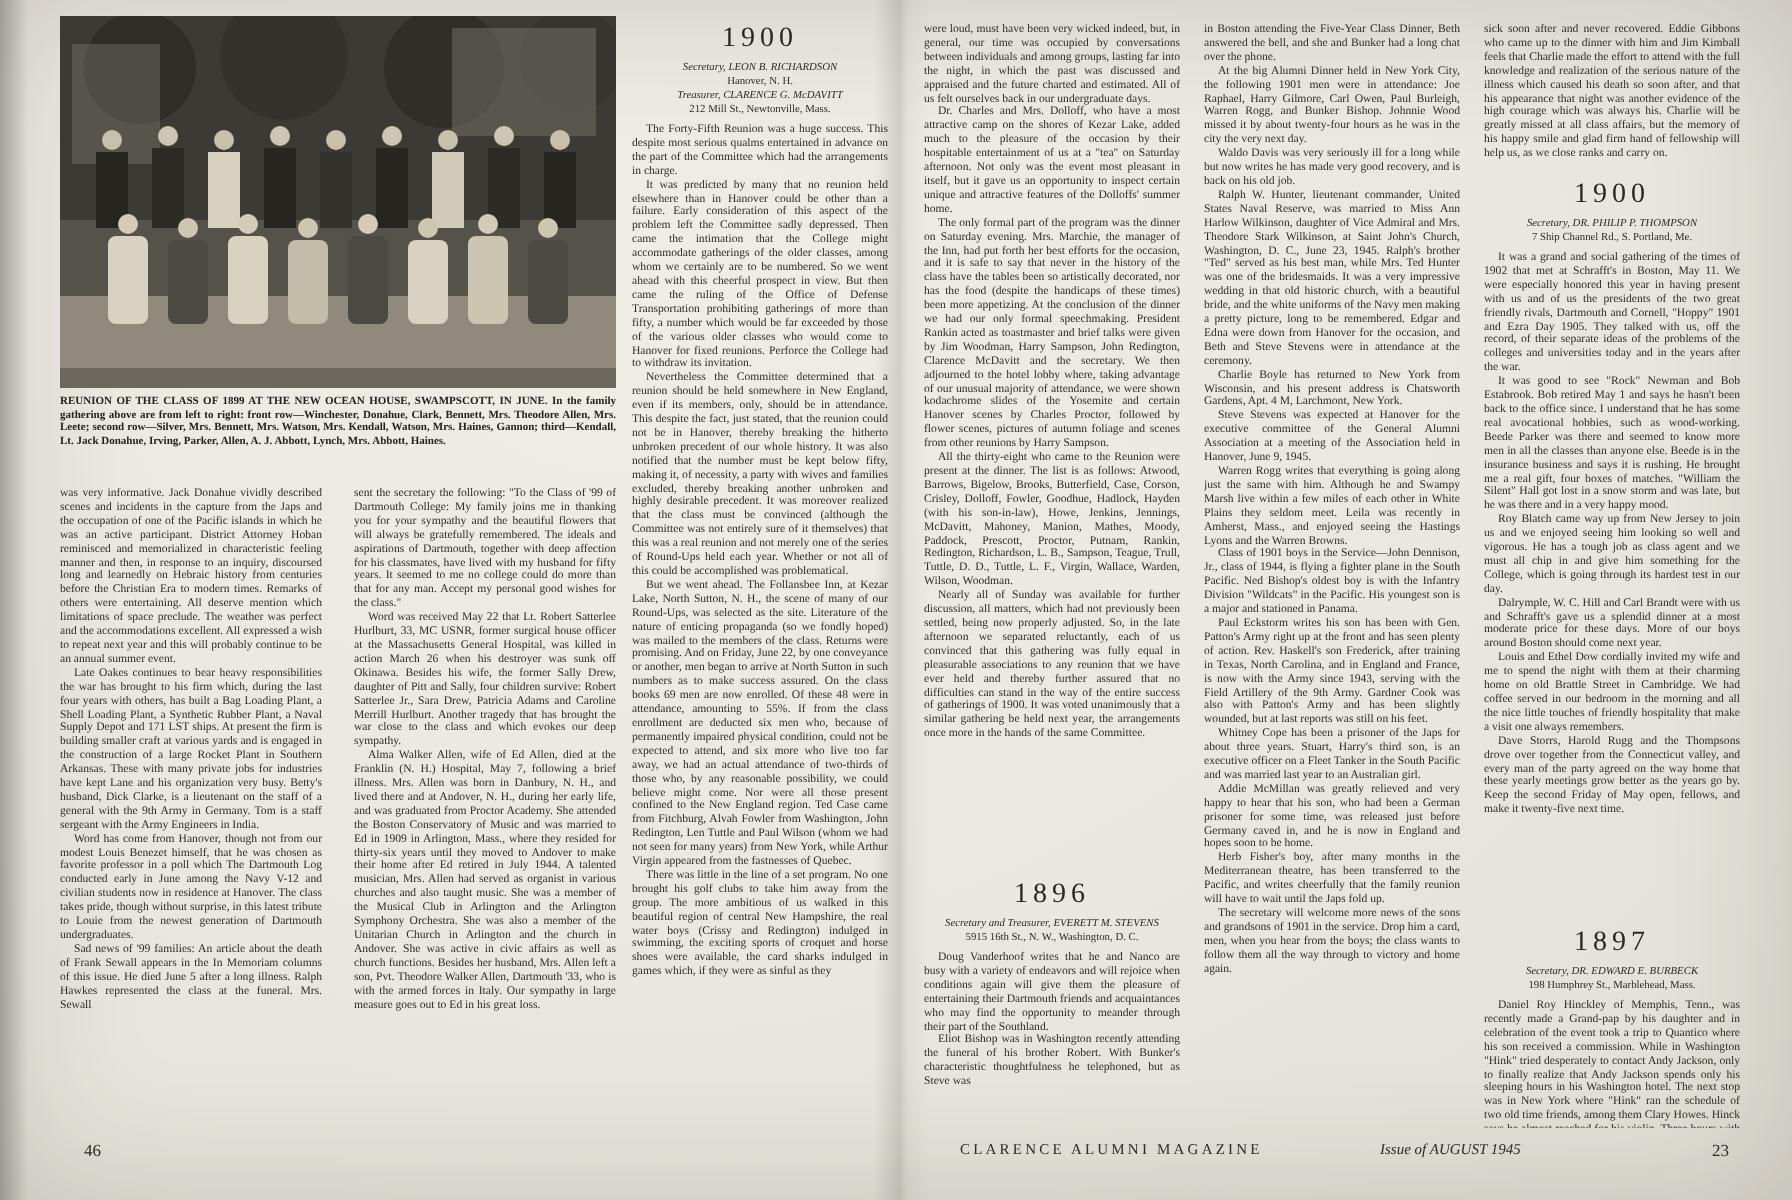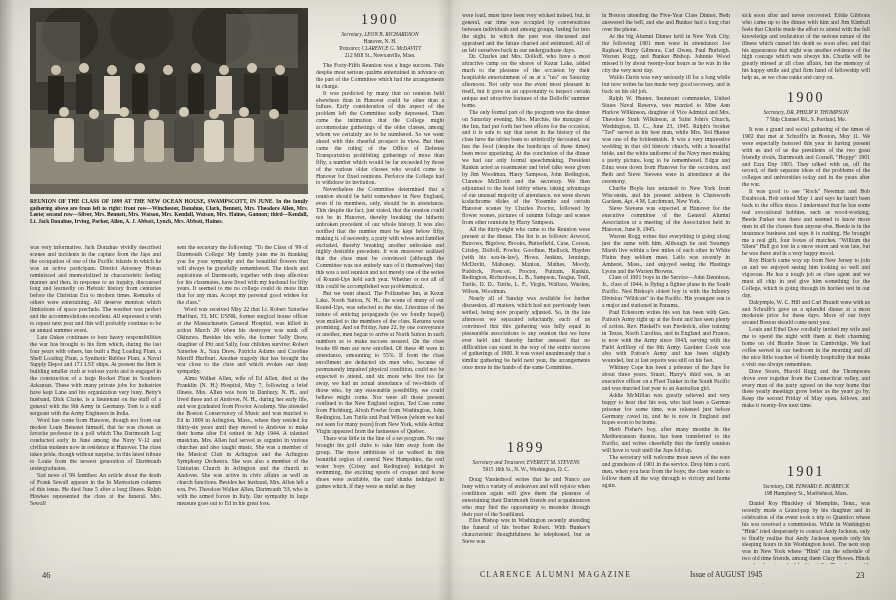--- a/index.html
+++ b/index.html
@@ -28,21 +28,21 @@
   .block-1901top{height:70px;overflow:hidden;}
   .block-1902{height:330px;overflow:hidden;}
   .year{text-align:center;font-size:14px;line-height:16px;letter-spacing:2.5px;margin:0 0 3px;font-weight:400;color:#2a2822;}
   .year.mid{margin-top:8px;}
   .officers{margin:0 0 3px;}
   .officer-line{margin:0;font-size:5.4px;line-height:7px;text-align:center;text-indent:0;}
   .officers .officer-line:nth-child(odd){font-style:italic;}
   .footer-item{position:absolute;top:570px;white-space:nowrap;color:#2b2a24;text-align:right;}
   .pgnum{font-size:8.5px;}
   .mag{font-size:7.5px;letter-spacing:1.6px;}
-  .issue{font-size:7.5px;}
+  .issue{font-size:7.5px;font-style:italic;}
 </style>
 </head>
 <body>
 
 <div class="spread">
   <div class="edge-left"></div>
   <div class="gutter"></div>
 
   <figure class="photo">
     <svg viewBox="0 0 278 186" width="278" height="186" preserveAspectRatio="none">
@@ -131,21 +131,21 @@
   </div>
 
   <div class="col colD">
     <div class="block-1900cont cont">
         <p class="para">were loud, must have been very wicked indeed, but, in general, our time was occupied by conversations between individuals and among groups, lasting far into the night, in which the past was discussed and appraised and the future charted and estimated. All of us felt ourselves back in our undergraduate days.</p>
         <p class="para">Dr. Charles and Mrs. Dolloff, who have a most attractive camp on the shores of Kezar Lake, added much to the pleasure of the occasion by their hospitable entertainment of us at a "tea" on Saturday afternoon. Not only was the event most pleasant in itself, but it gave us an opportunity to inspect certain unique and attractive features of the Dolloffs' summer home.</p>
         <p class="para">The only formal part of the program was the dinner on Saturday evening. Mrs. Marchie, the manager of the Inn, had put forth her best efforts for the occasion, and it is safe to say that never in the history of the class have the tables been so artistically decorated, nor has the food (despite the handicaps of these times) been more appetizing. At the conclusion of the dinner we had our only formal speechmaking. President Rankin acted as toastmaster and brief talks were given by Jim Woodman, Harry Sampson, John Redington, Clarence McDavitt and the secretary. We then adjourned to the hotel lobby where, taking advantage of our unusual majority of attendance, we were shown kodachrome slides of the Yosemite and certain Hanover scenes by Charles Proctor, followed by flower scenes, pictures of autumn foliage and scenes from other reunions by Harry Sampson.</p>
         <p class="para">All the thirty-eight who came to the Reunion were present at the dinner. The list is as follows: Atwood, Barrows, Bigelow, Brooks, Butterfield, Case, Corson, Crisley, Dolloff, Fowler, Goodhue, Hadlock, Hayden (with his son-in-law), Howe, Jenkins, Jennings, McDavitt, Mahoney, Manion, Mathes, Moody, Paddock, Prescott, Proctor, Putnam, Rankin, Redington, Richardson, L. B., Sampson, Teague, Trull, Tuttle, D. D., Tuttle, L. F., Virgin, Wallace, Warden, Wilson, Woodman.</p>
         <p class="para">Nearly all of Sunday was available for further discussion, all matters, which had not previously been settled, being now properly adjusted. So, in the late afternoon we separated reluctantly, each of us convinced that this gathering was fully equal in pleasurable associations to any reunion that we have ever held and thereby further assured that no difficulties can stand in the way of the entire success of gatherings of 1900. It was voted unanimously that a similar gathering be held next year, the arrangements once more in the hands of the same Committee.</p>
       </div>
-    <h2 class="year mid">1899</h2>
+    <h2 class="year mid">1896</h2>
     <div class="officers">
         <p class="officer-line">Secretary and Treasurer, EVERETT M. STEVENS</p>
         <p class="officer-line">5915 16th St., N. W., Washington, D. C.</p>
       </div>
     <div>
         <p class="para">Doug Vanderhoof writes that he and Nanco are busy with a variety of endeavors and will rejoice when conditions again will give them the pleasure of entertaining their Dartmouth friends and acquaintances who may find the opportunity to meander through their part of the Southland.</p>
         <p class="para">Eliot Bishop was in Washington recently attending the funeral of his brother Robert. With Bunker's characteristic thoughtfulness he telephoned, but as Steve was</p>
       </div>
   </div>
 
@@ -175,21 +175,21 @@
         <p class="officer-line">7 Ship Channel Rd., S. Portland, Me.</p>
       </div>
     <div class="block-1902">
         <p class="para">It was a grand and social gathering of the times of 1902 that met at Schrafft's in Boston, May 11. We were especially honored this year in having present with us and of us the presidents of the two great friendly rivals, Dartmouth and Cornell, "Hoppy" 1901 and Ezra Day 1905. They talked with us, off the record, of their separate ideas of the problems of the colleges and universities today and in the years after the war.</p>
         <p class="para">It was good to see "Rock" Newman and Bob Estabrook. Bob retired May 1 and says he hasn't been back to the office since. I understand that he has some real avocational hobbies, such as wood-working. Beede Parker was there and seemed to know more men in all the classes than anyone else. Beede is in the insurance business and says it is rushing. He brought me a real gift, four boxes of matches. "William the Silent" Hall got lost in a snow storm and was late, but he was there and in a very happy mood.</p>
         <p class="para">Roy Blatch came way up from New Jersey to join us and we enjoyed seeing him looking so well and vigorous. He has a tough job as class agent and we must all chip in and give him something for the College, which is going through its hardest test in our day.</p>
         <p class="para">Dalrymple, W. C. Hill and Carl Brandt were with us and Schrafft's gave us a splendid dinner at a most moderate price for these days. More of our boys around Boston should come next year.</p>
         <p class="para">Louis and Ethel Dow cordially invited my wife and me to spend the night with them at their charming home on old Brattle Street in Cambridge. We had coffee served in our bedroom in the morning and all the nice little touches of friendly hospitality that make a visit one always remembers.</p>
         <p class="para">Dave Storrs, Harold Rugg and the Thompsons drove over together from the Connecticut valley, and every man of the party agreed on the way home that these yearly meetings grow better as the years go by. Keep the second Friday of May open, fellows, and make it twenty-five next time.</p>
       </div>
-    <h2 class="year mid">1901</h2>
+    <h2 class="year mid">1897</h2>
     <div class="officers">
         <p class="officer-line">Secretary, DR. EDWARD E. BURBECK</p>
         <p class="officer-line">198 Humphrey St., Marblehead, Mass.</p>
       </div>
     <div>
         <p class="para">Daniel Roy Hinckley of Memphis, Tenn., was recently made a Grand-pap by his daughter and in celebration of the event took a trip to Quantico where his son received a commission. While in Washington "Hink" tried desperately to contact Andy Jackson, only to finally realize that Andy Jackson spends only his sleeping hours in his Washington hotel. The next stop was in New York where "Hink" ran the schedule of two old time friends, among them Clary Howes. Hinck says he almost reached for his violin. Three hours with Clary brought many fond remembrances of the 1903 days. Then, continuing northward,</p>
       </div>
   </div>
 
   <span class="footer-item pgnum" style="left:42px;">46</span>

